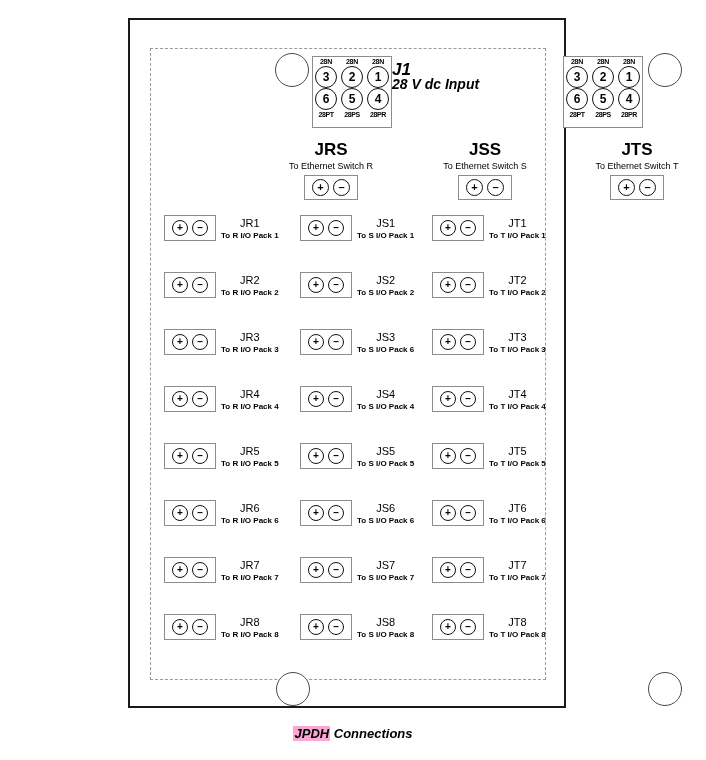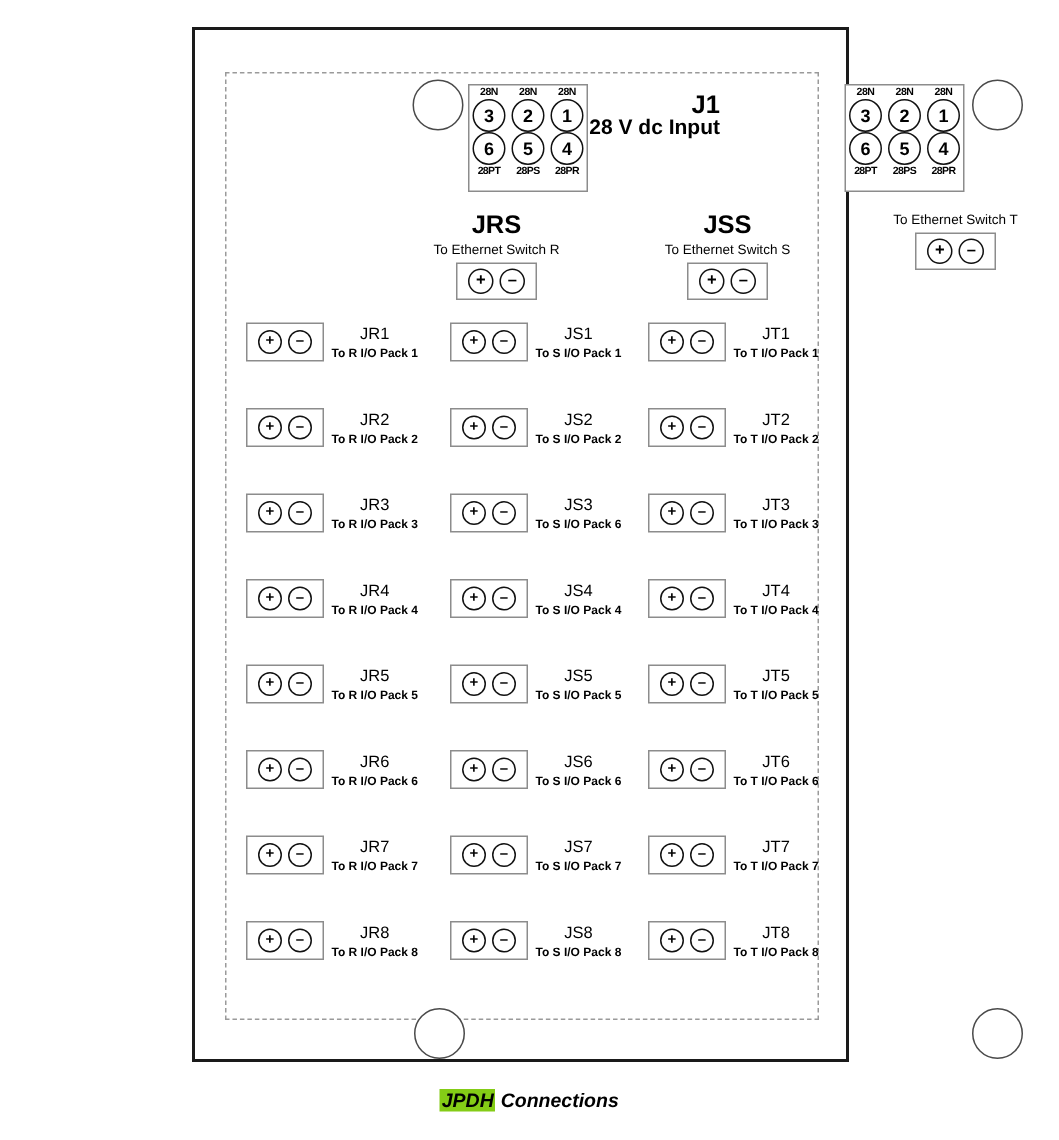--- a/index.html
+++ b/index.html
@@ -49,21 +49,21 @@
     display:flex;align-items:center;justify-content:center;
     font-size:12px;font-weight:bold;box-sizing:border-box;margin:0 1px;
   }
   .pin-bot-lbls{margin-top:1px;}
   .pin-lbl-b{
     width:24px;text-align:center;font-size:7px;font-weight:bold;
     line-height:8px;letter-spacing:-0.4px;
   }
 
   
-  .jhead{position:absolute;text-align:right;}
+  .jhead{position:absolute;text-align:left;font-style:italic;}
   .jhead .jtitle{font-size:17px;font-weight:bold;line-height:19px;}
   .jhead .jsub{font-size:14px;font-weight:bold;line-height:11px;}
   #jhead-j1{left:262px;top:40px;width:88px;}
   #jhead-j1x{left:352px;top:40px;width:86px;}
 
   
   .sw-group{position:absolute;text-align:center;}
   .sw-title{font-size:17px;font-weight:bold;line-height:20px;}
   .sw-sub{font-size:9px;font-weight:normal;line-height:12px;}
   .termbox{
@@ -94,21 +94,21 @@
   }
   .io-text{margin-left:5px;text-align:center;padding-top:2px;}
   .io-name{font-size:11px;font-weight:normal;line-height:13px;}
   .io-dest{font-size:8px;font-weight:bold;line-height:11px;white-space:nowrap;}
 
   
   #caption{
     position:absolute;left:0;top:726px;width:706px;text-align:center;
     font-size:13px;font-weight:bold;font-style:italic;line-height:16px;
   }
-  #caption .hl{background:#84cc16;padding:0 1px;}
+  #caption .hl{background:#f9a8d4;padding:0 1px;}
 </style>
 </head>
 <body>
 
 <div id="panel">
 
   <div id="board"></div>
 
   <div class="hole" id="hole-tl"></div>
   <div class="hole" id="hole-tr"></div>
@@ -176,20 +176,21 @@
   </div>
   <div class="sw-group" id="sw-s">
     <div class="sw-title">JSS</div>
     <div class="sw-sub">To Ethernet Switch S</div>
     <div class="termbox">
       <span class="term">+</span>
       <span class="term">–</span>
     </div>
   </div>
   <div class="sw-group" id="sw-t">
+    <div class="sw-title">JTS</div>
     <div class="sw-sub">To Ethernet Switch T</div>
     <div class="termbox">
       <span class="term">+</span>
       <span class="term">–</span>
     </div>
   </div>
 
   <div id="io-rows">
       <div class="iorow" style="left: 34px; top: 195px;">
         <div class="io-termbox">

